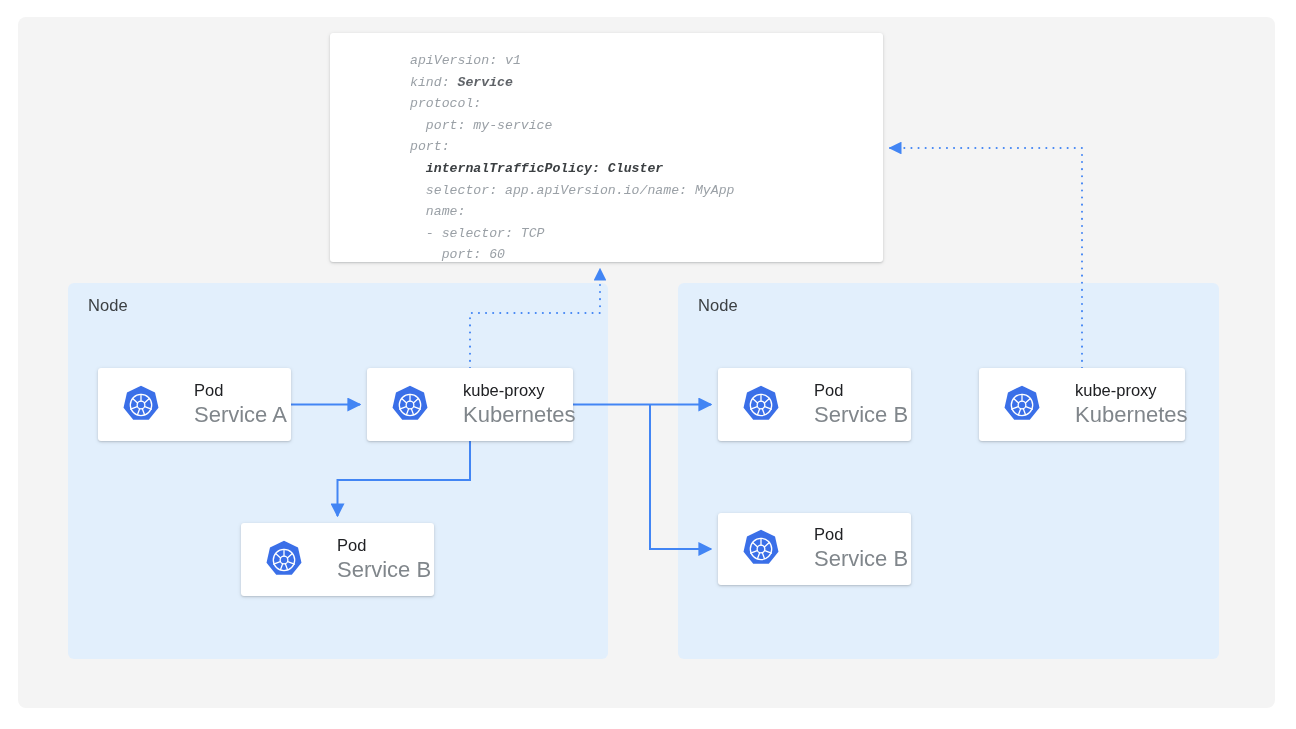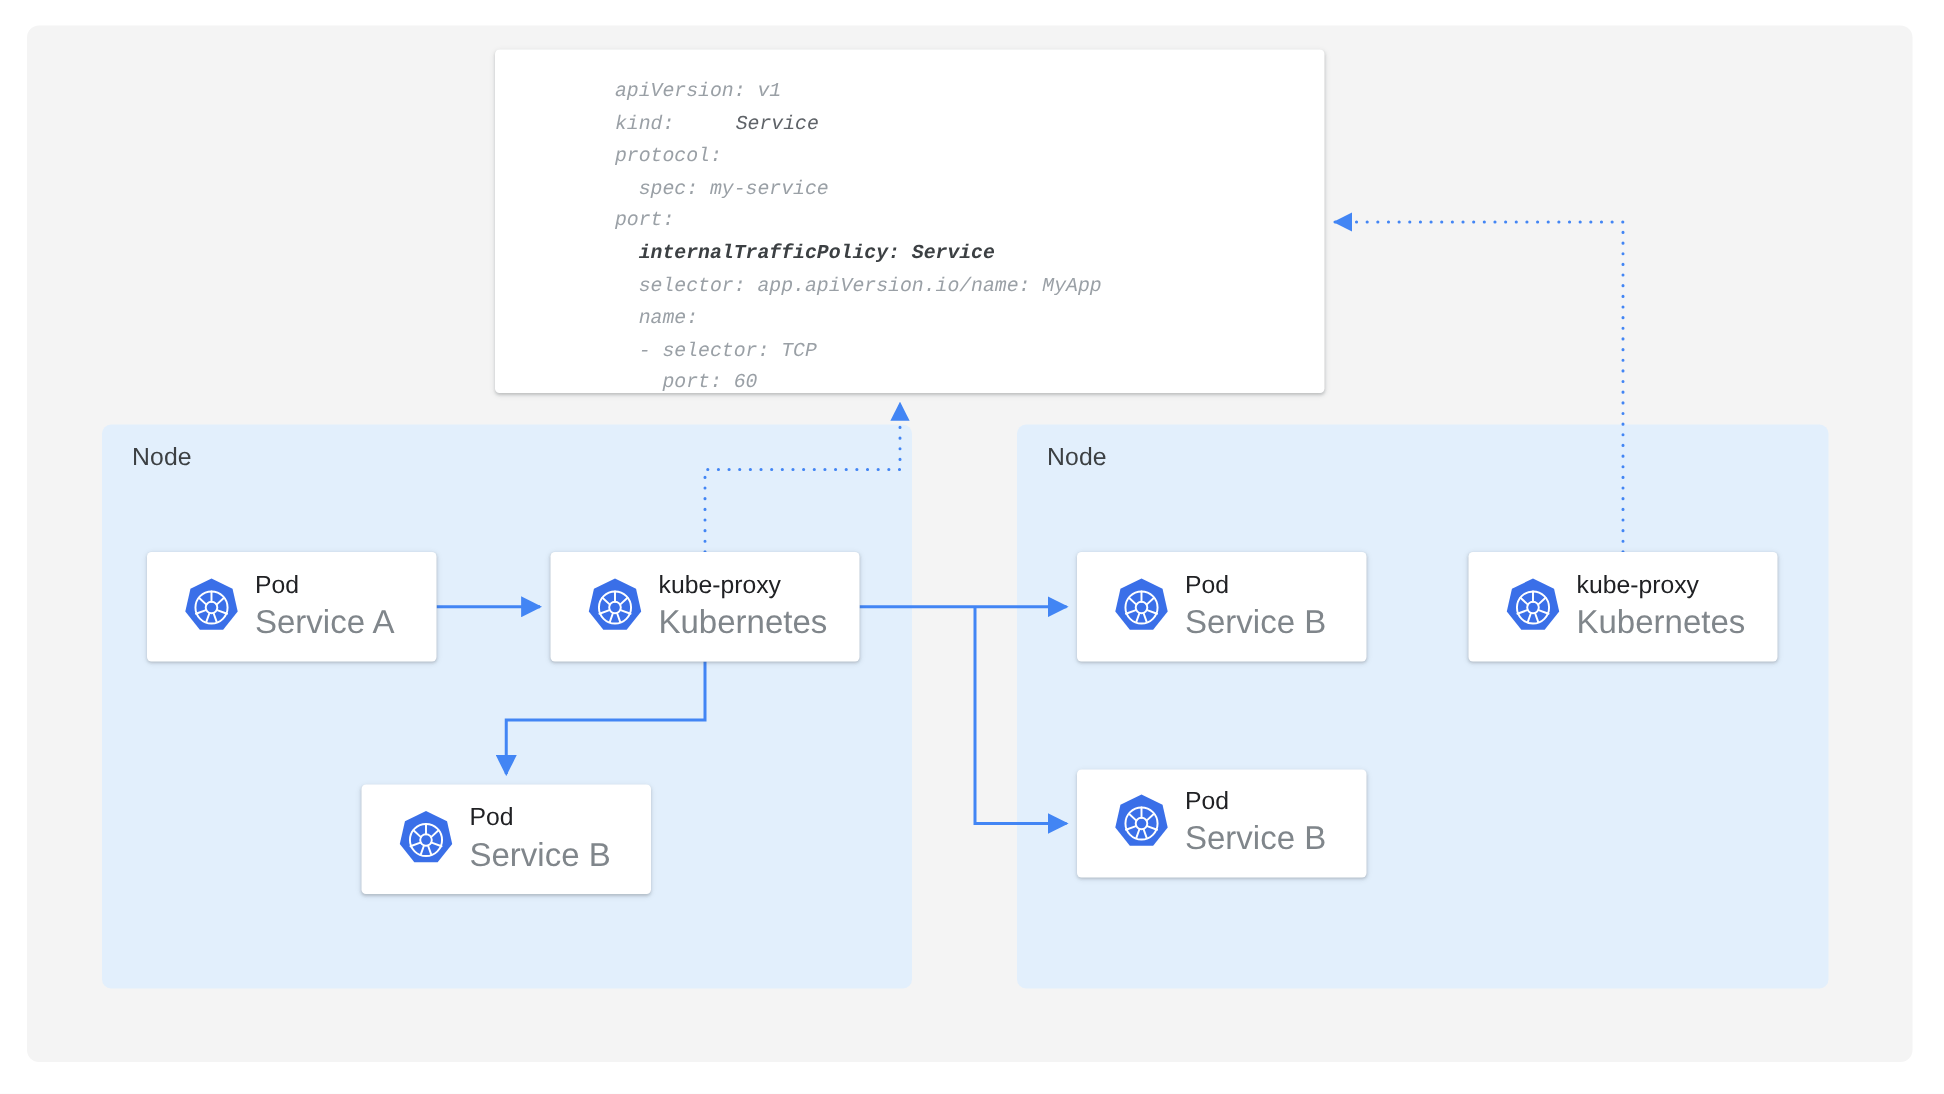--- a/index.html
+++ b/index.html
@@ -73,21 +73,21 @@
     align-items: center;
     box-sizing: border-box;
   }
   .card .logo {
     flex: 0 0 auto;
     width: 42px;
     height: 42px;
     margin-left: 22px;
   }
   .card .labels {
-    margin-left: 8px;
+    margin-left: 32px;
     display: flex;
     flex-direction: column;
     justify-content: center;
     line-height: 1.28;
   }
   .card .title {
     font-size: 16.5px;
     color: #202124;
     white-space: nowrap;
   }
@@ -123,23 +123,22 @@
     top: 17px;
     margin: 0;
     font-family: "Liberation Mono", "DejaVu Sans Mono", monospace;
     font-size: 13.2px;
     line-height: 21.6px;
     font-style: italic;
     color: #9aa0a6;
     white-space: pre;
   }
   .manifest-code .bold {
-    font-weight: normal;
+    font-weight: bold;
     color: #5f6368;
-    margin-left: 33px;
   }
   .manifest-code .bold-strong {
     font-weight: bold;
     color: #3c4043;
   }
 </style>
 </head>
 <body>
 
 <div id="diagram-root">
@@ -186,23 +185,23 @@
 
     <g>
       <path d="M 1082 368 L 1082 148 L 890 148" fill="none" stroke="#4285f4" stroke-width="2" stroke-linecap="round" stroke-dasharray="0.1 7" marker-end="url(#arrow-dot)"></path>
     </g>
   </svg>
 
   <div class="manifest">
     <pre class="manifest-code"><span>apiVersion: v1</span>
 <span>kind: <span class="bold">Service</span></span>
 <span>protocol:</span>
-<span>  spec: my-service</span>
+<span>  port: my-service</span>
 <span>port:</span>
-<span>  <span class="bold-strong">internalTrafficPolicy: Service</span></span>
+<span>  <span class="bold-strong">internalTrafficPolicy: Cluster</span></span>
 <span>  selector: app.apiVersion.io/name: MyApp</span>
 <span>  name:</span>
 <span>  - selector: TCP</span>
 <span>    port: 60</span>
 </pre>
   </div>
 
   <div class="card" id="card-pod-service-a">
     <span class="logo">
       <svg viewBox="0 0 100 100" width="42" height="42" aria-hidden="true">

